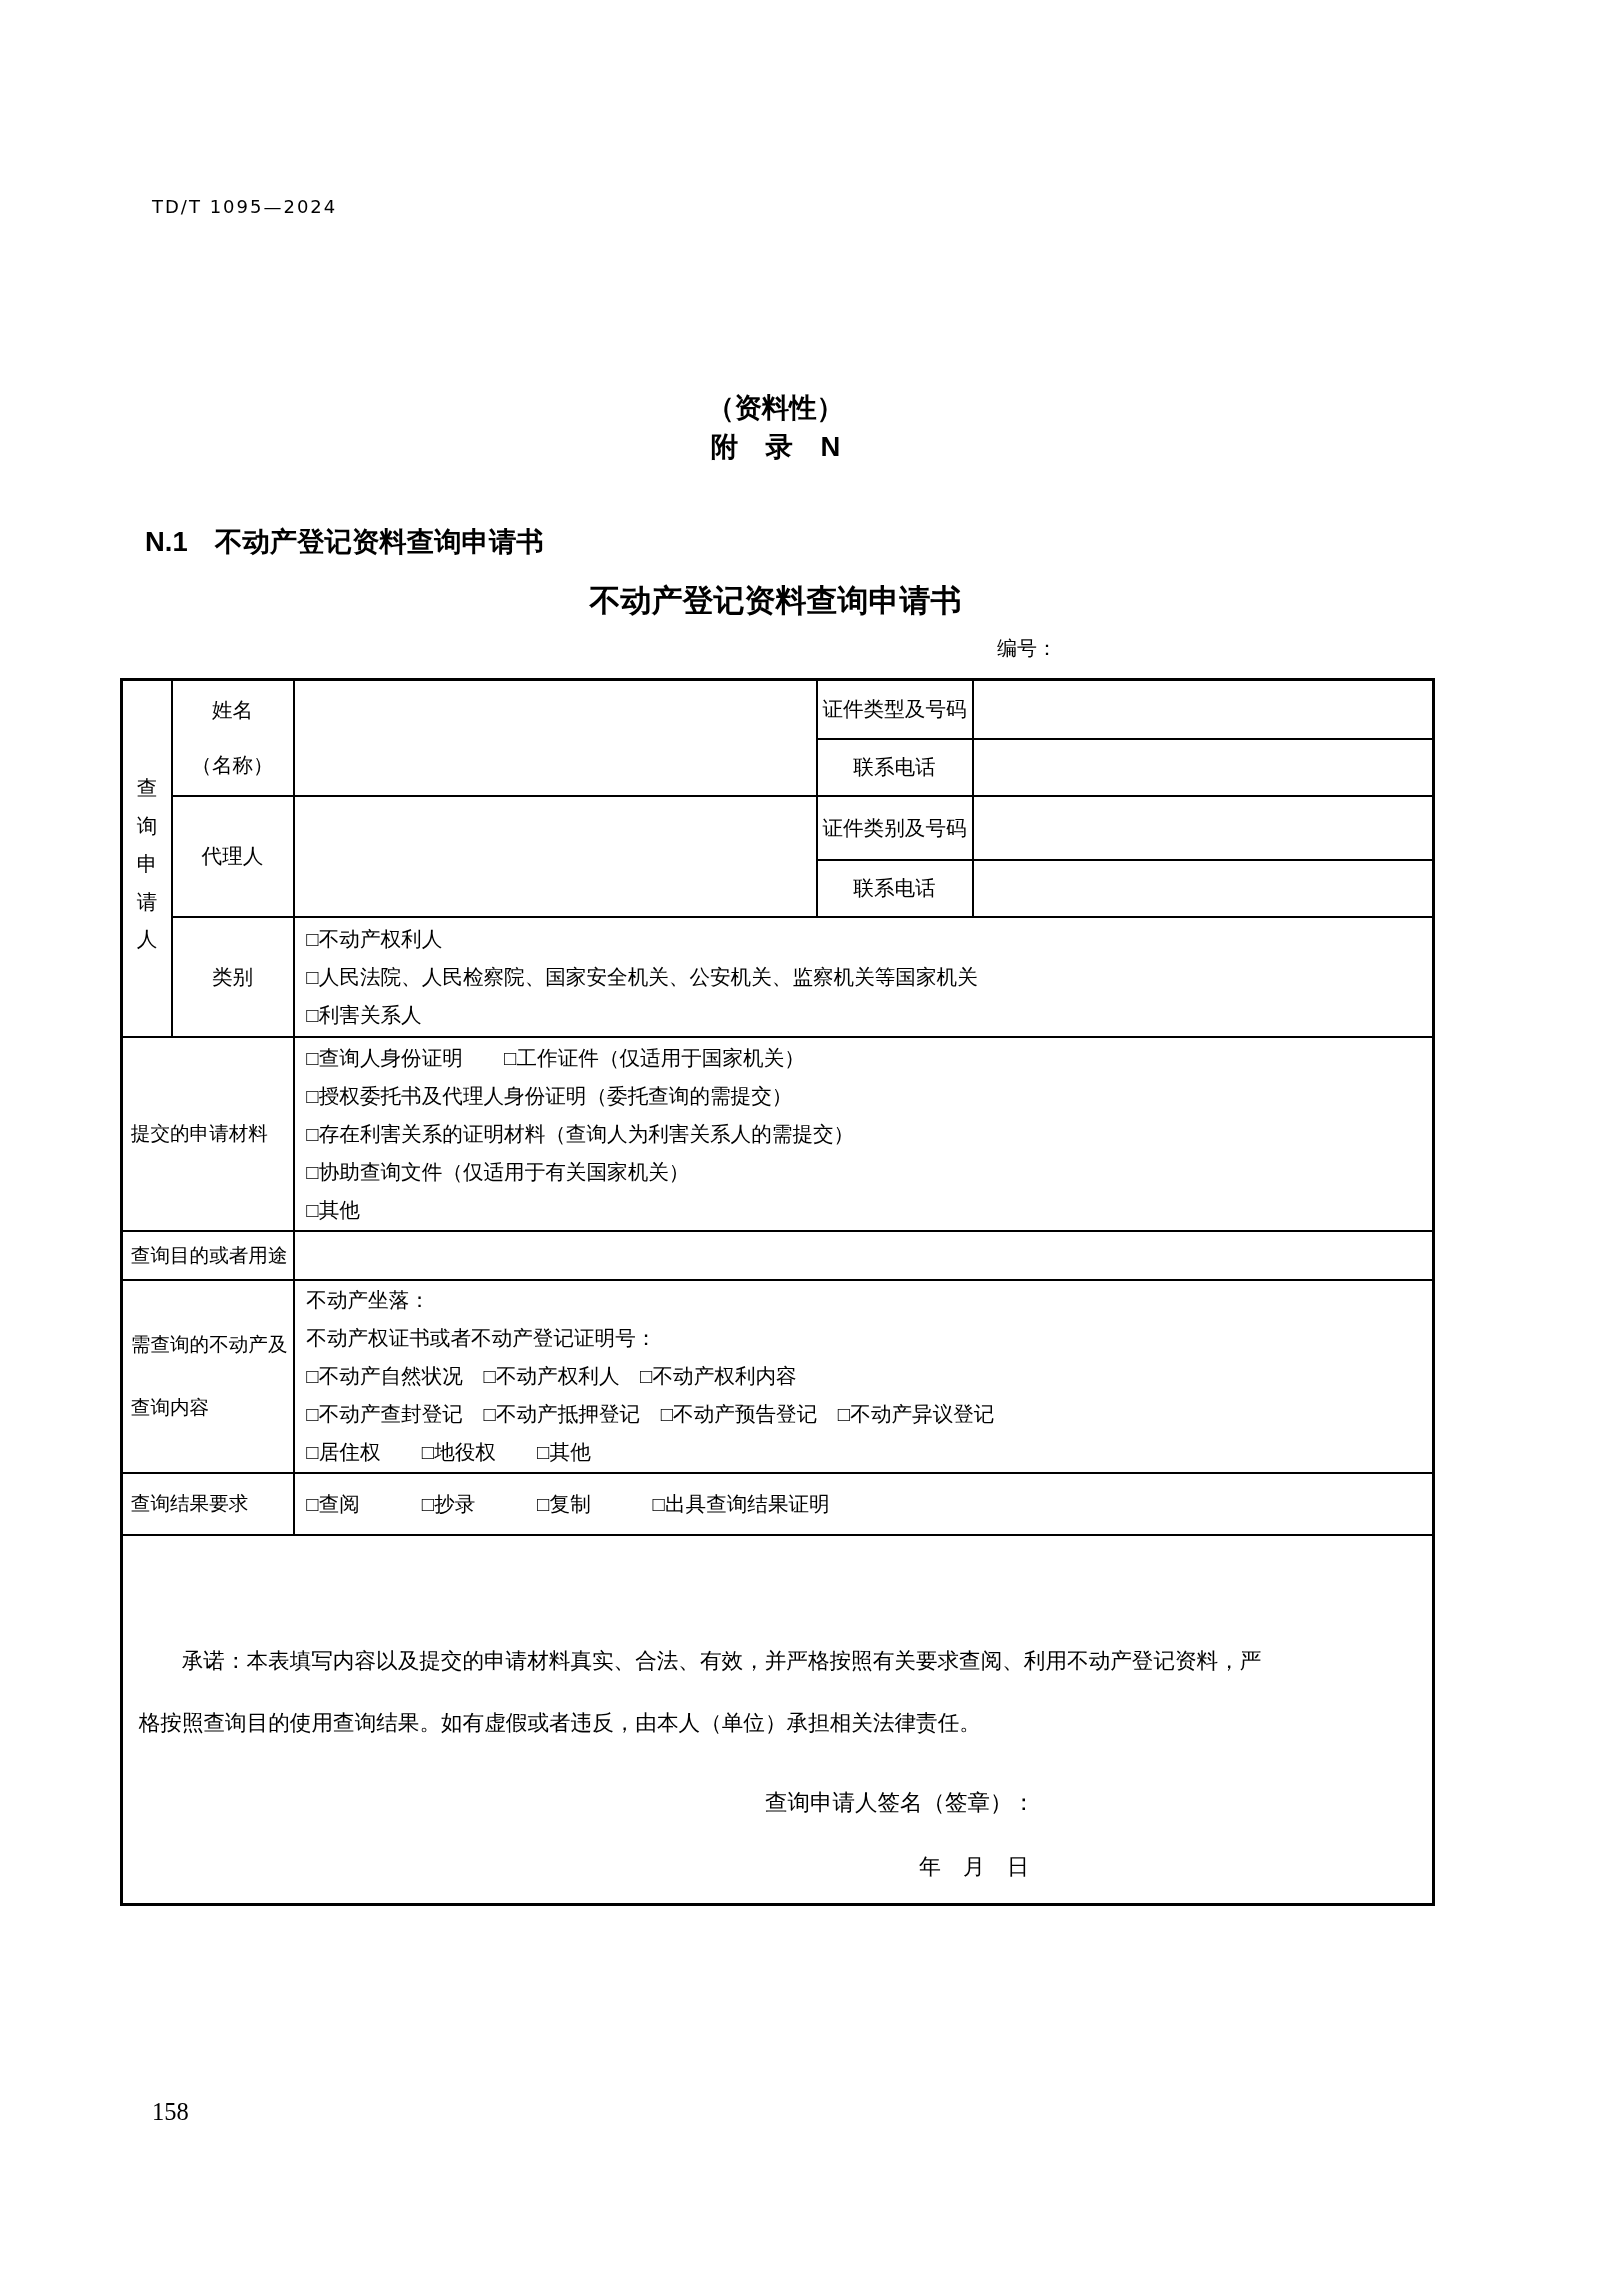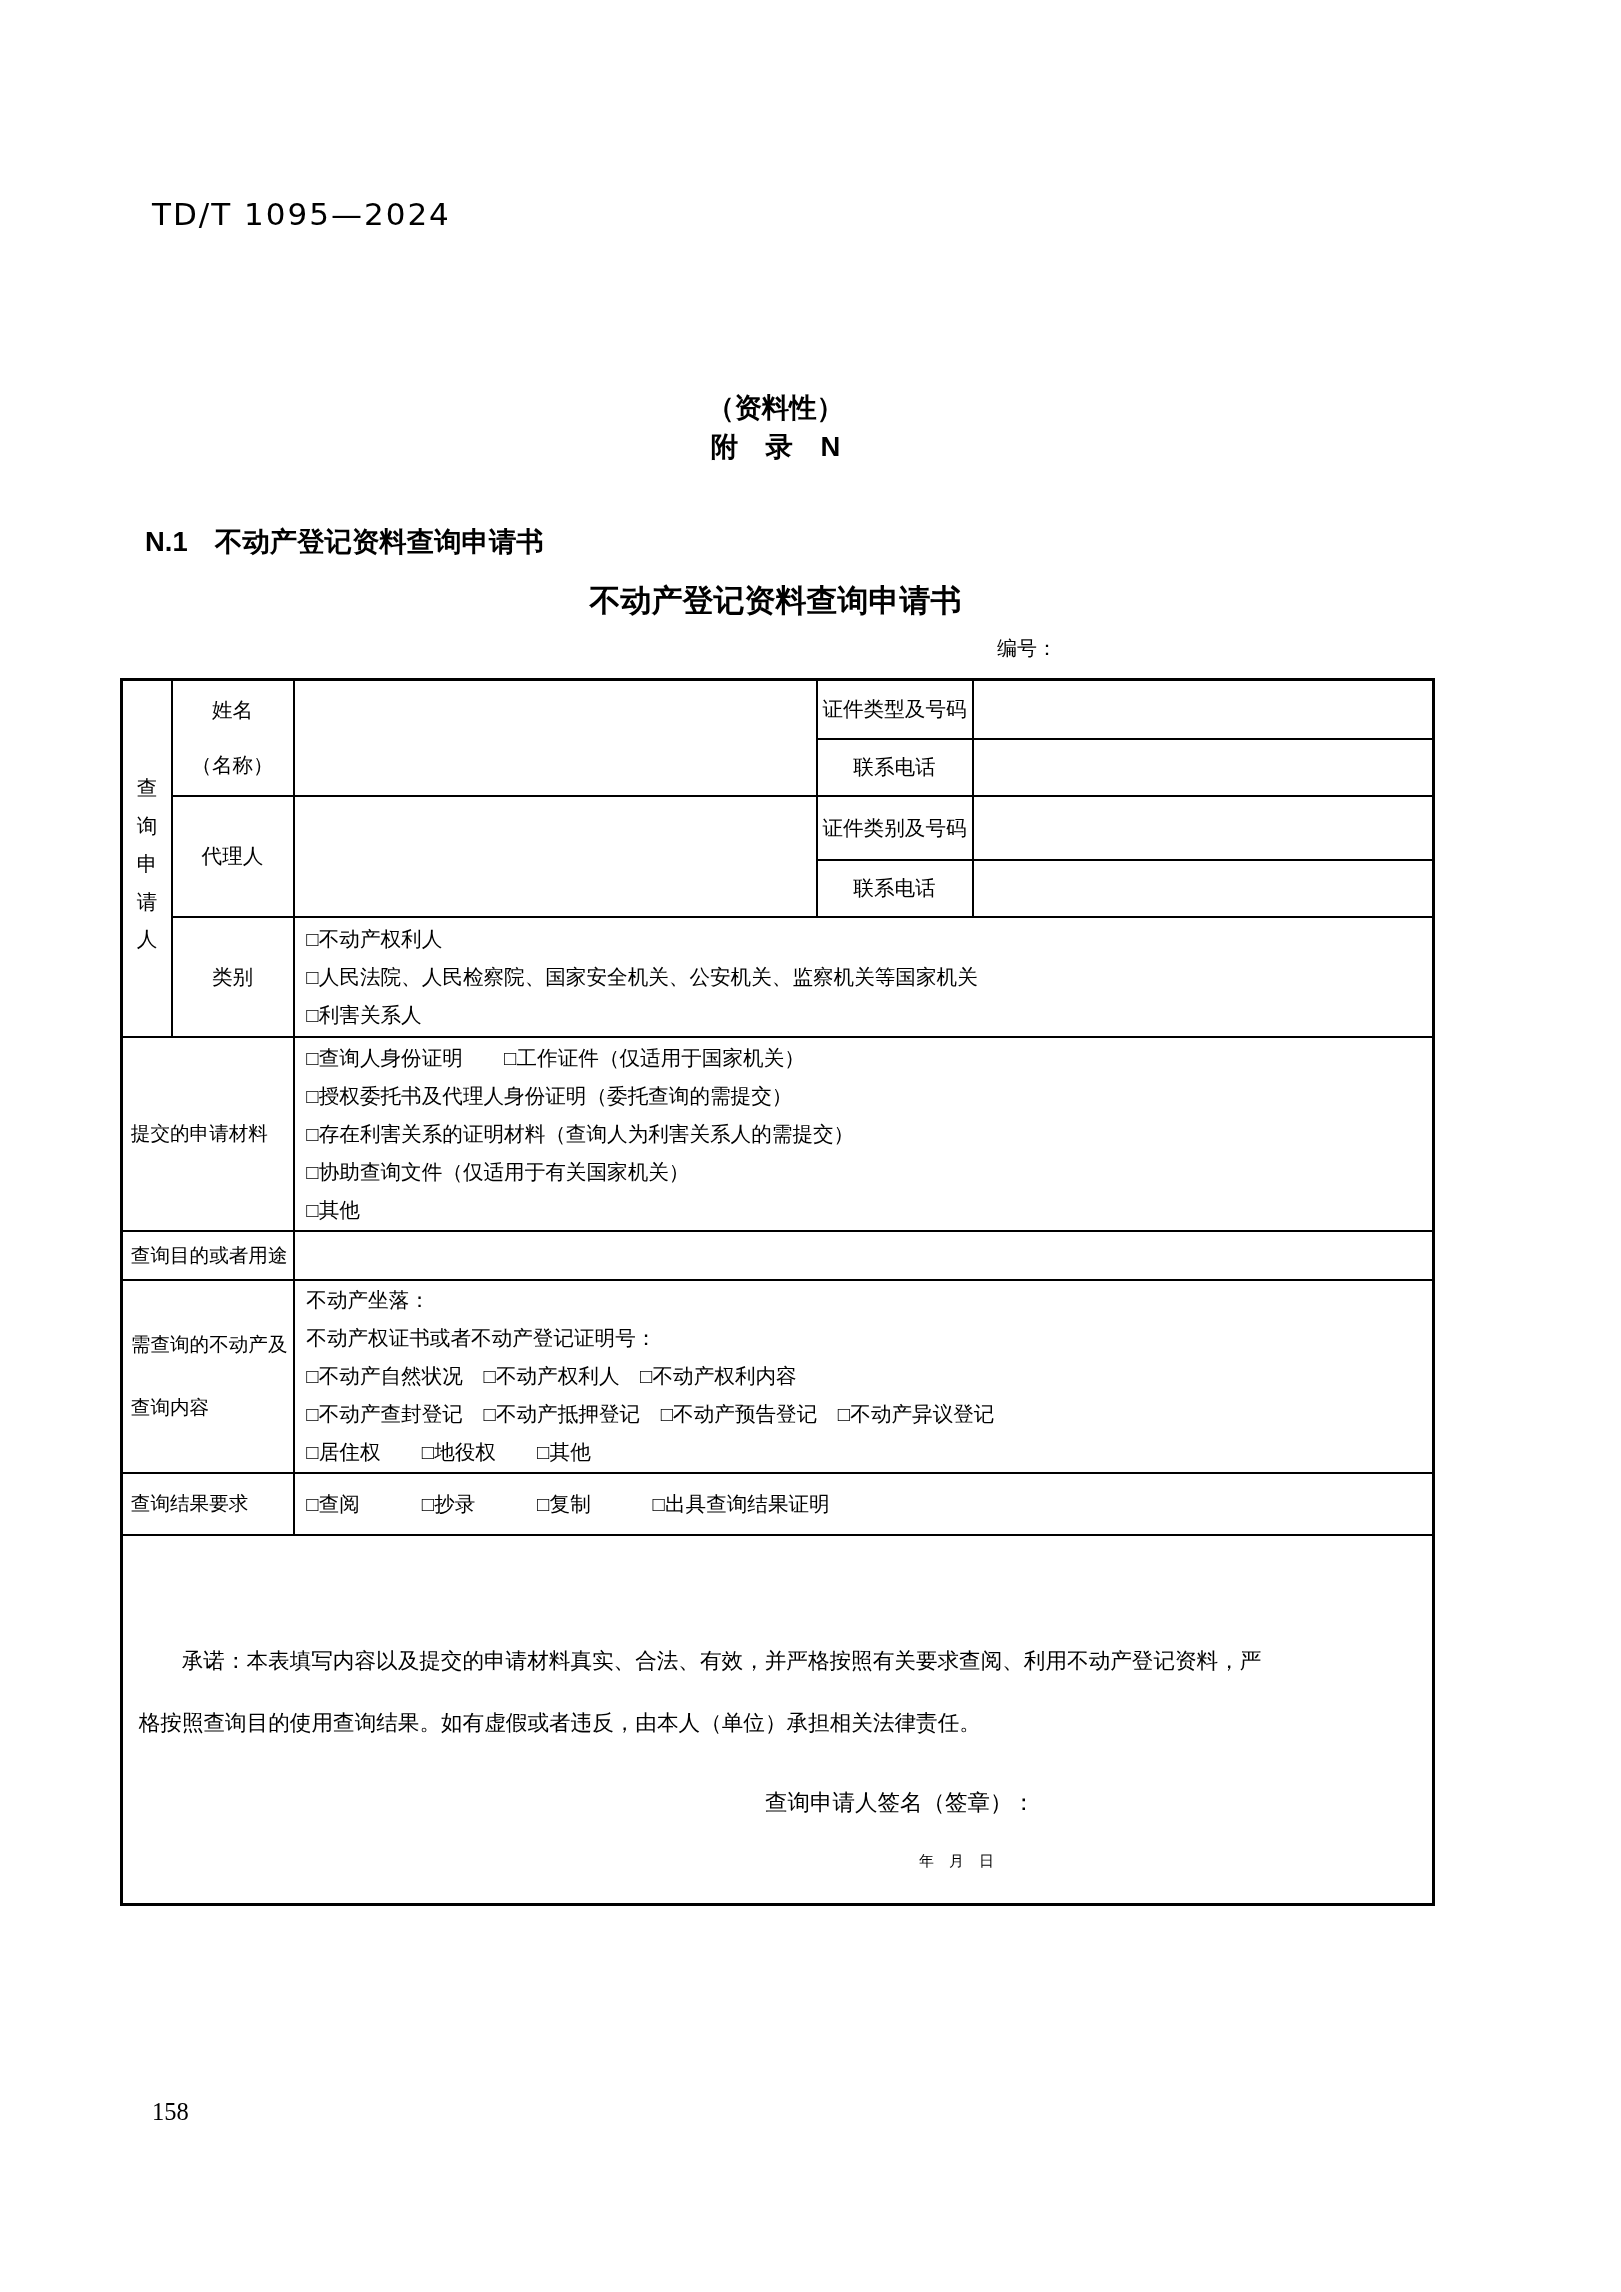--- a/index.html
+++ b/index.html
@@ -10,21 +10,21 @@
     background: #ffffff;
     color: #000000;
     font-family: "Liberation Serif", "DejaVu Serif", serif;
     overflow: hidden;
   }
   .std-code {
     position: absolute;
     left: 152px;
     top: 196px;
     font-family: "DejaVu Sans", "Liberation Sans", sans-serif;
-    font-size: 31px;
+    font-size: 18px;
     letter-spacing: 2px;
   }
   .titles {
     position: absolute;
     left: 120px;
     top: 388px;
     width: 1311px;
     text-align: center;
     font-family: "Liberation Sans", "DejaVu Sans", sans-serif;
     font-weight: bold;
@@ -102,21 +102,21 @@
     position: absolute;
     left: 642px;
     top: 251px;
     font-size: 22.5px;
     white-space: nowrap;
   }
   .datel {
     position: absolute;
     left: 796px;
     top: 316px;
-    font-size: 15px;
+    font-size: 22px;
     white-space: nowrap;
   }
   .page-number {
     position: absolute;
     left: 152px;
     top: 2098px;
     font-size: 24.5px;
   }
 </style>
 </head>

